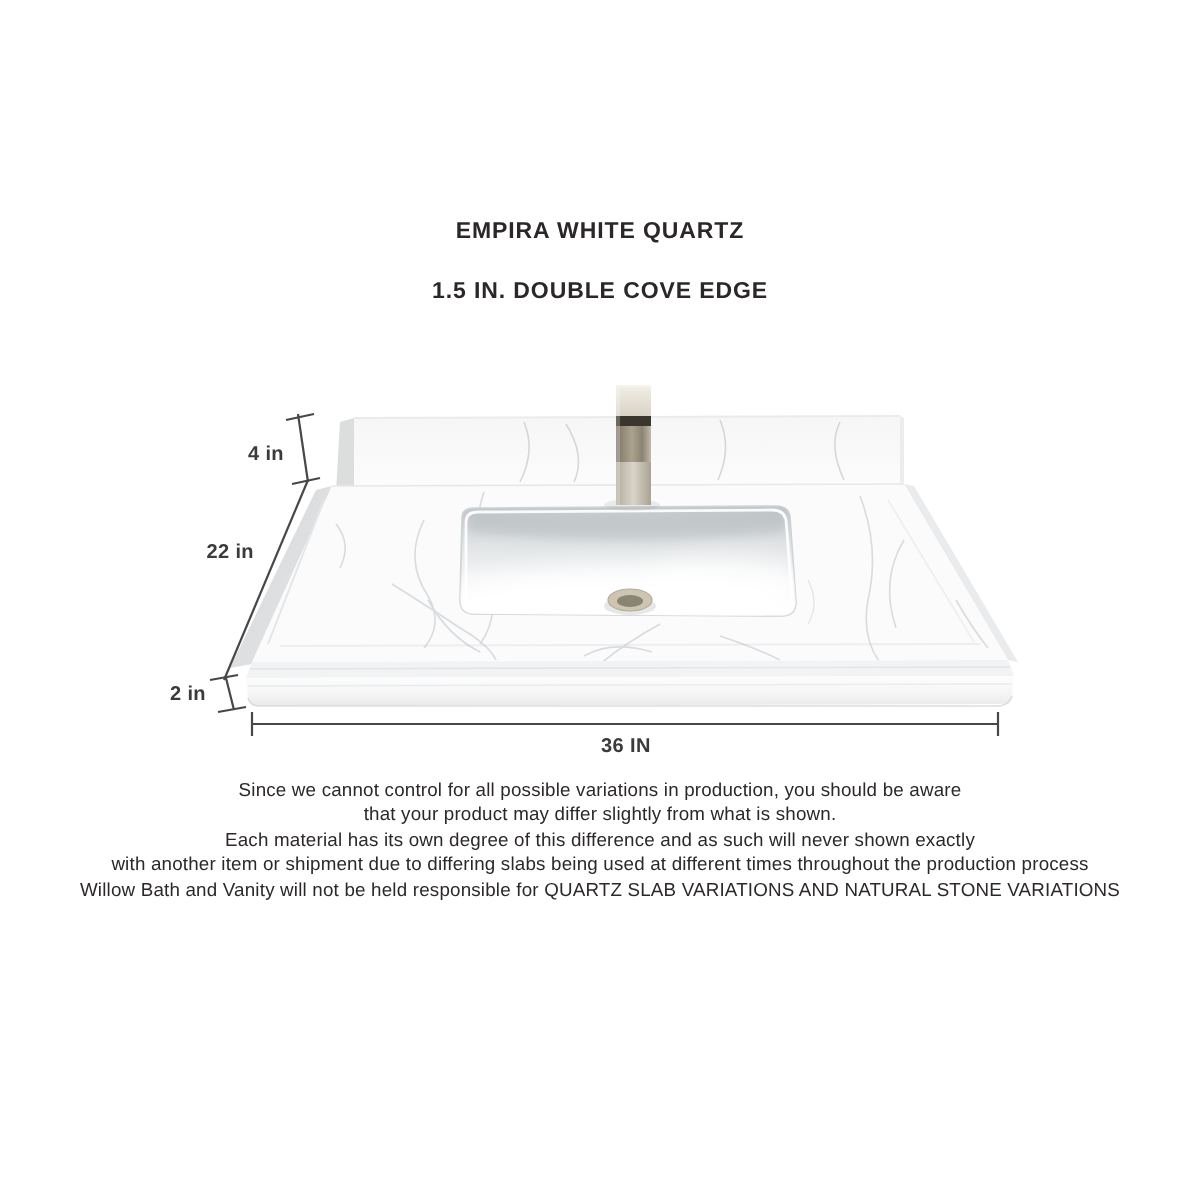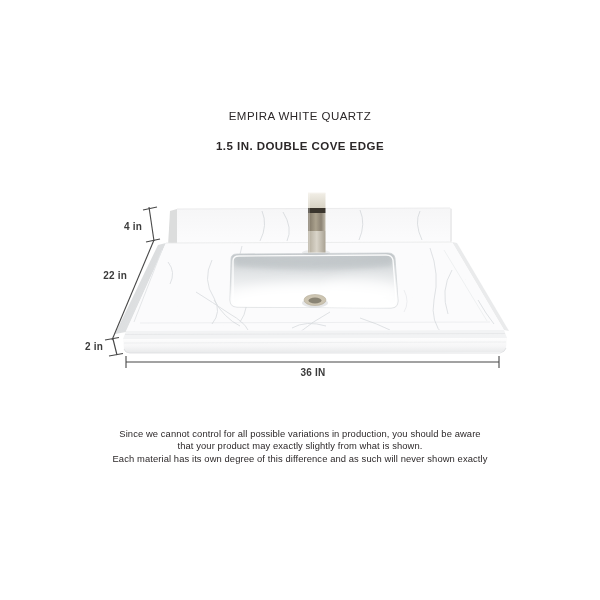--- a/index.html
+++ b/index.html
@@ -20,21 +20,21 @@
     left: 0;
     top: 0;
     width: 600px;
     text-align: center;
   }
   .product-title {
     position: absolute;
     top: 110px;
     width: 100%;
     font-size: 11.5px;
-    font-weight: 400;
+    font-weight: 700;
     letter-spacing: 0.45px;
     color: #2b2728;
   }
   .product-subtitle {
     position: absolute;
     top: 140px;
     width: 100%;
     font-size: 11.5px;
     font-weight: 700;
     letter-spacing: 0.45px;
@@ -58,21 +58,20 @@
     position: absolute;
     top: 389px;
     left: 0;
     width: 600px;
     text-align: center;
     font-size: 9.4px;
     font-weight: 400;
     color: #2c2829;
     line-height: 12.4px;
     letter-spacing: 0.1px;
-    margin-top: 39px;
   }
 </style>
 </head>
 <body>
 
 <div class="canvas">
 
   <div class="title-block">
     <div class="product-title">EMPIRA WHITE QUARTZ</div>
     <div class="product-subtitle">1.5 IN. DOUBLE COVE EDGE</div>
@@ -244,17 +243,19 @@
     <g>
       <text class="dim-label" x="142" y="230" text-anchor="end">4 in</text>
       <text class="dim-label" x="127" y="279" text-anchor="end">22 in</text>
       <text class="dim-label" x="103" y="350" text-anchor="end">2 in</text>
       <text class="dim-label" x="313" y="376" text-anchor="middle" letter-spacing="2">36 IN</text>
     </g>
   </svg>
 
   <div class="disclaimer">
     <div>Since we cannot control for all possible variations in production, you should be aware</div>
-    <div>that your product may exactly slightly from what is shown.</div>
+    <div>that your product may differ slightly from what is shown.</div>
     <div>Each material has its own degree of this difference and as such will never shown exactly</div>
+    <div>with another item or shipment due to differing slabs being used at different times throughout the production process</div>
+    <div>Willow Bath and Vanity will not be held responsible for QUARTZ SLAB VARIATIONS AND NATURAL STONE VARIATIONS</div>
   </div>
 
 </div>
 
 </body></html>

